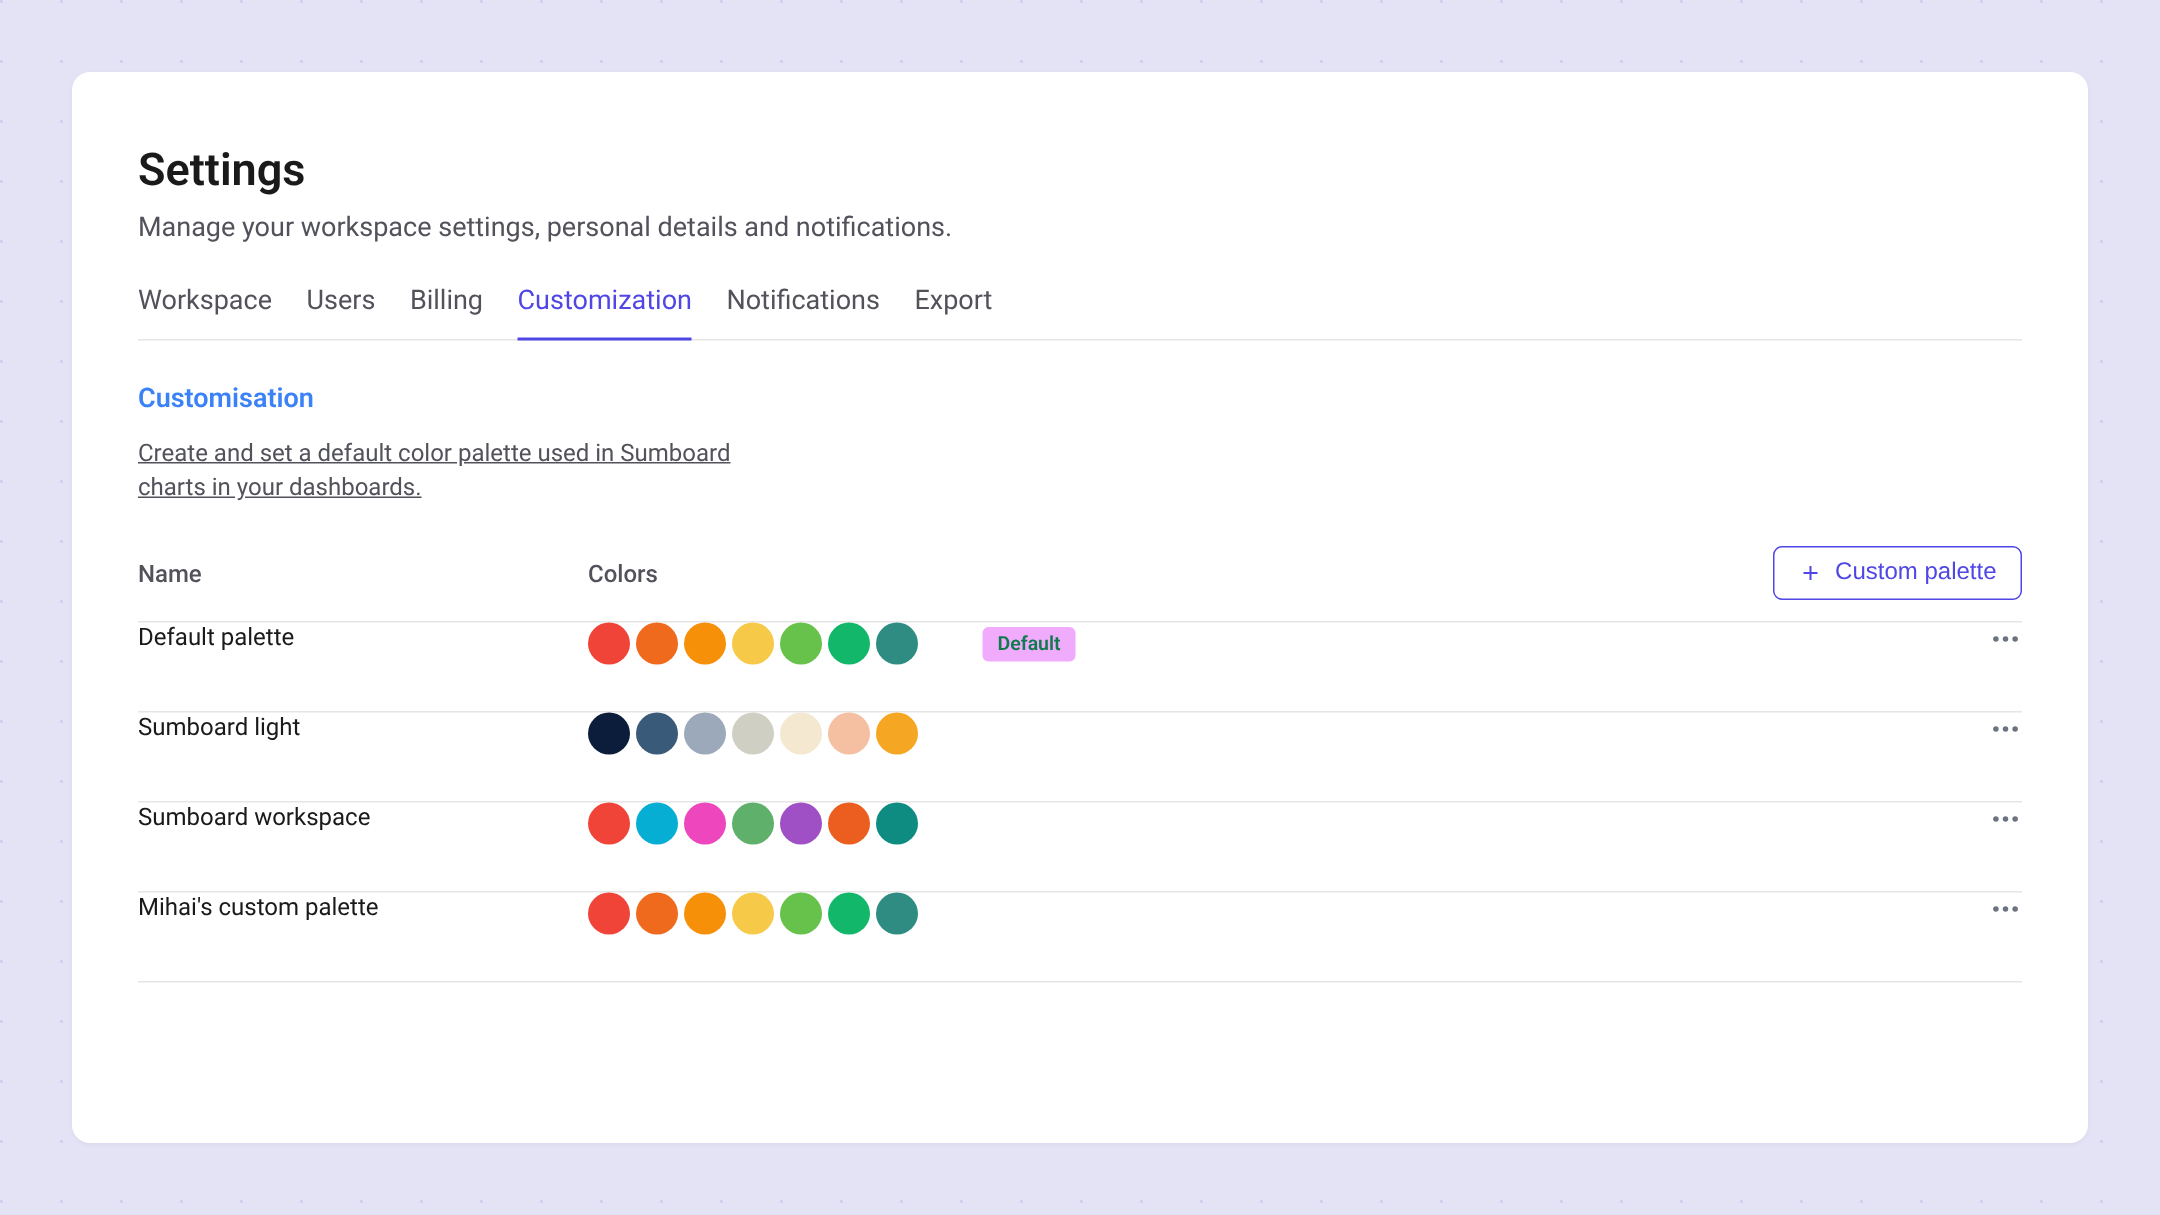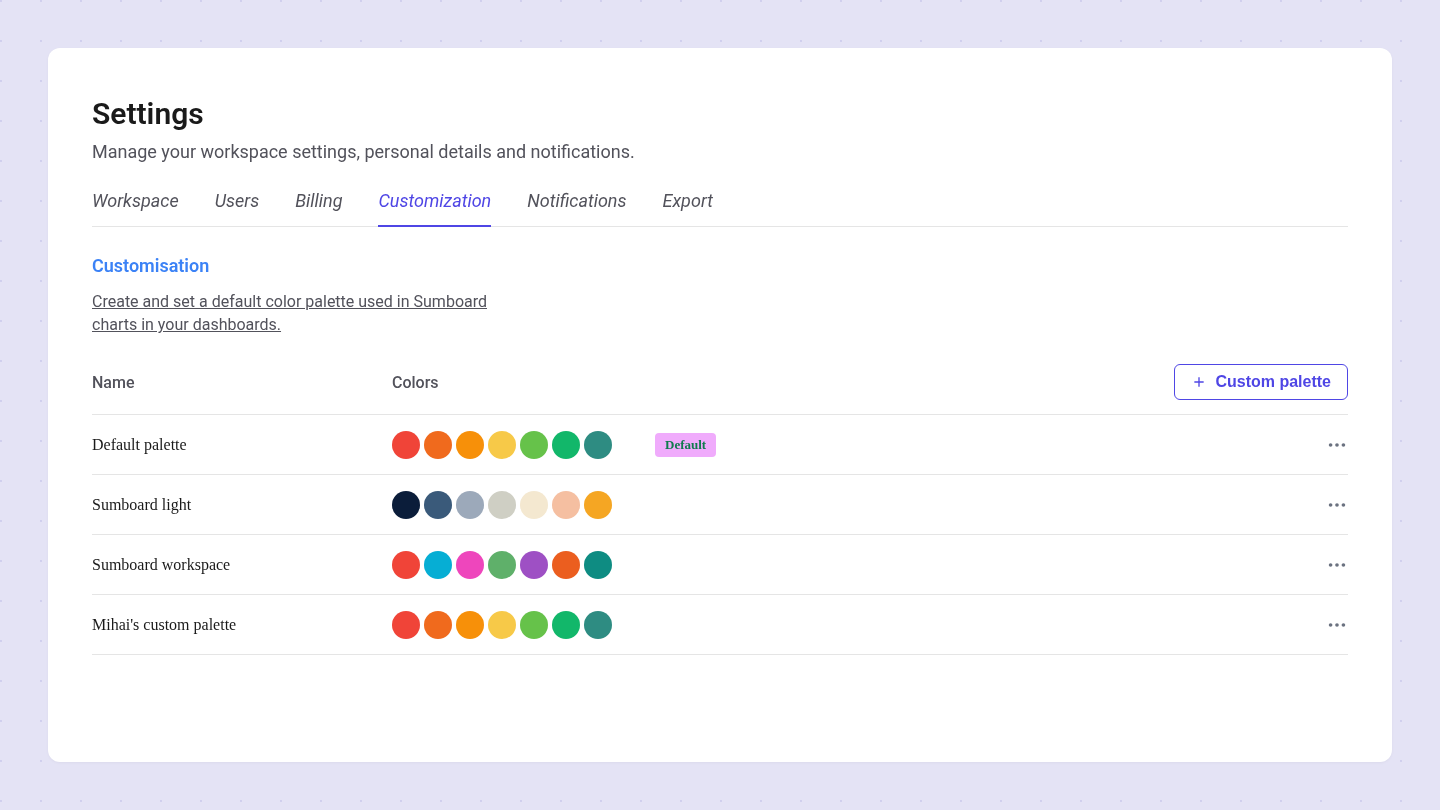--- a/index.html
+++ b/index.html
@@ -28,24 +28,23 @@
     color: #1a1a1a;
     margin-bottom: 10px;
   }
   .page-subtitle {
     font-size: 18px;
     color: #52525b;
     margin-bottom: 28px;
   }
   .tabs {
     display: flex;
-    gap: 36px;
+    gap: 23px;
     border-bottom: 1px solid #e5e5e5;
     margin-bottom: 28px;
-    font-style: italic;
   }
   .tab {
     padding-bottom: 14px;
     font-size: 18px;
     color: #52525b;
     cursor: pointer;
     border-bottom: 2px solid transparent;
     margin-bottom: -1px;
   }
   .tab.active {
@@ -78,30 +77,29 @@
   .btn-outline {
     display: inline-flex;
     align-items: center;
     gap: 8px;
     border: 1px solid #4F46E5;
     color: #4F46E5;
     background: #fff;
     padding: 8px 16px;
     border-radius: 6px;
     font-size: 16px;
-    font-weight: 700;
+    font-weight: 400;
     cursor: pointer;
   }
   .btn-outline svg { width: 16px; height: 16px; stroke: #4F46E5; stroke-width: 2; fill: none; }
   .row {
     display: flex;
-    align-items: center;
+    align-items: flex-start;
     height: 60px;
     border-bottom: 1px solid #e5e5e5;
-    font-family: Liberation Serif, serif;
   }
   .row-name { width: 300px; font-size: 16px; color: #1a1a1a; }
   .row-colors { flex: 1; display: flex; align-items: center; gap: 4px; }
   .swatch {
     width: 28px; height: 28px; border-radius: 50%;
   }
   .badge {
     display: inline-block;
     margin-left: 39px;
     background: #f0abfc;

